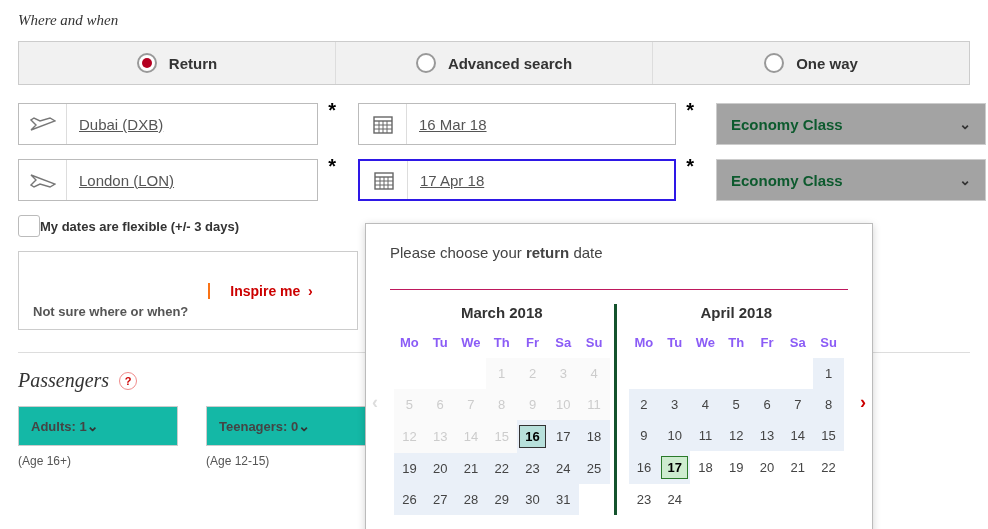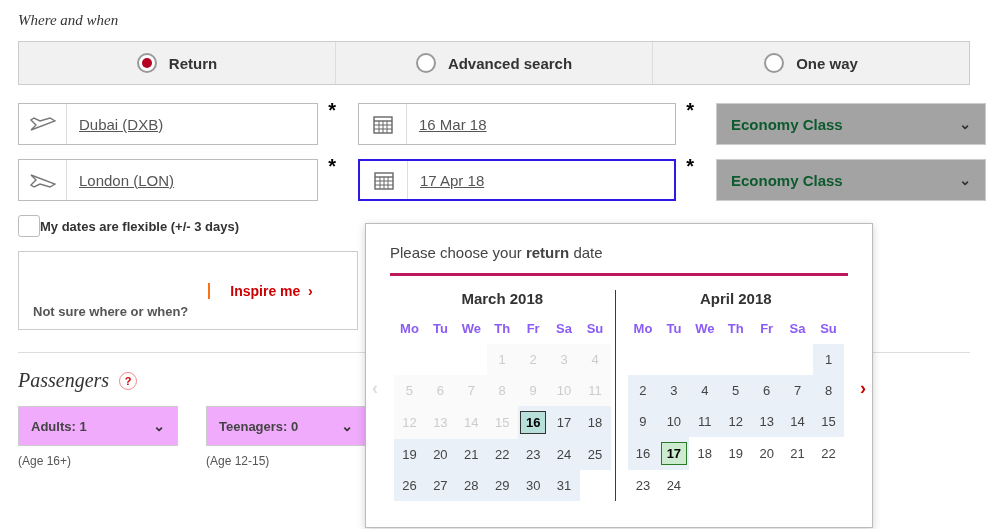--- a/index.html
+++ b/index.html
@@ -152,24 +152,24 @@
     align-items: center; justify-content: center;
     font-family: Arial, sans-serif;
     font-size: 11px;
     font-weight: bold;
     font-style: normal;
   }
   .pax-row { display: flex; gap: 28px; }
   .pax-dropdown {
     width: 160px; height: 40px;
     border: 1px solid #ccc;
-    background: #f0abfc;
-    display: flex;
-    align-items: center;
-    justify-content: space-between;
+    background: #14b8a6;
+    display: flex;
+    align-items: center;
+    justify-content: flex-start;
     padding: 0 12px;
     font-weight: bold;
     color: #444;
     font-size: 13px;
   }
   .pax-sub { text-align: left; font-size: 12px; color: #555; margin-top: 8px; }
 
   
   .cal-pop {
     position: absolute;
@@ -177,40 +177,40 @@
     top: 223px;
     width: 508px;
     background: #fff;
     border: 1px solid #bbb;
     padding: 20px 24px 26px;
     box-shadow: 0 2px 8px rgba(0,0,0,0.18);
   }
   .cal-pop .instr {
     font-size: 15px;
     color: #444;
-    padding-bottom: 12px;
-    border-bottom: 3px solid #be185d;
+    padding-bottom: 28px;
+    border-bottom: 1px solid #be185d;
     margin-bottom: 14px;
   }
   .cal-grid-wrap {
     display: flex;
     position: relative;
     gap: 0;
   }
   .nav-arrow {
     position: absolute;
     top: 88px;
     font-size: 18px;
     font-weight: bold;
     cursor: pointer;
   }
   .nav-prev { left: -18px; color: #ddd; }
   .nav-next { right: -18px; color: #c00; }
   .cal-month { flex: 1; padding: 0 4px; }
-  .cal-month + .cal-month { border-left: 1px solid #14532d; padding-left: 12px; }
+  .cal-month + .cal-month { border-left: 3px solid #14532d; padding-left: 12px; }
   .cal-month .month-name {
     text-align: center;
     font-weight: bold;
     font-size: 15px;
     color: #333;
     margin-bottom: 10px;
   }
   table.cal { width: 100%; border-collapse: collapse; }
   table.cal th {
     font-size: 13px;

